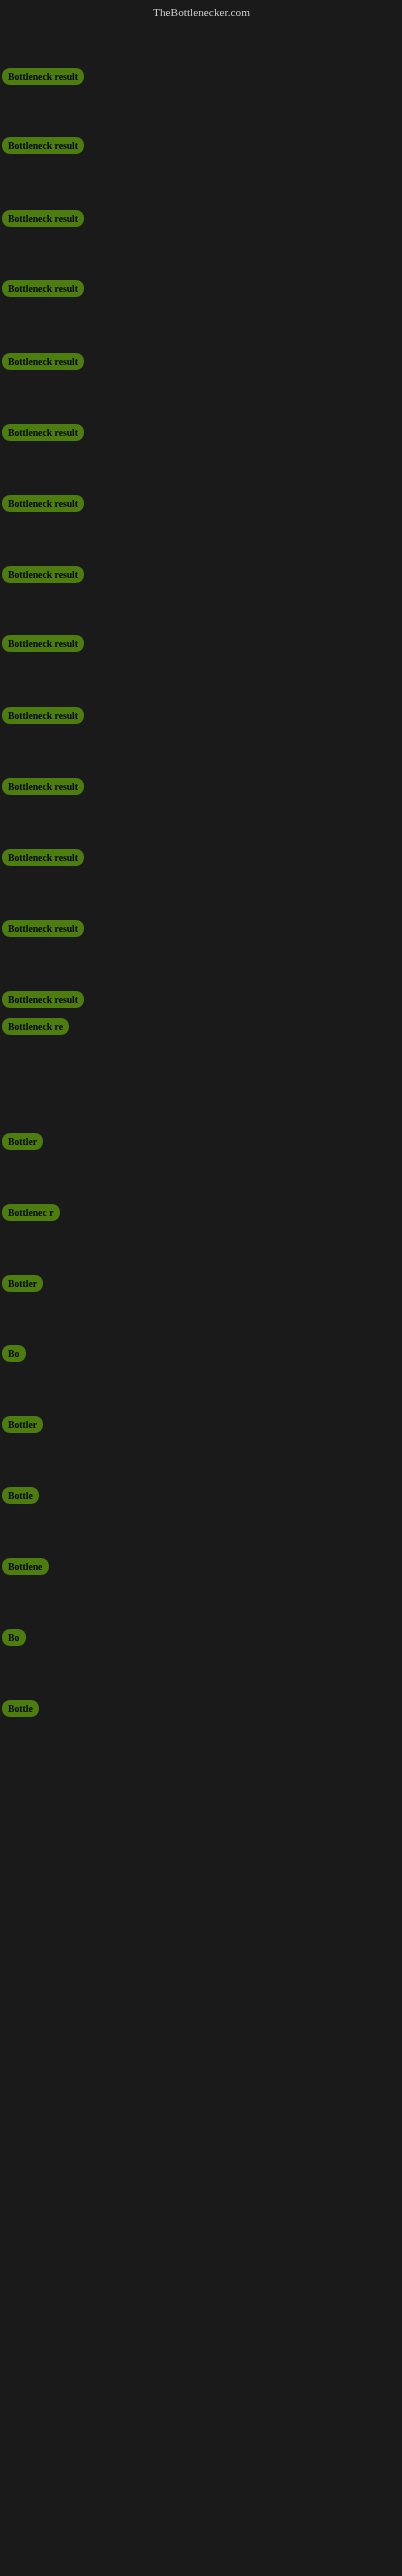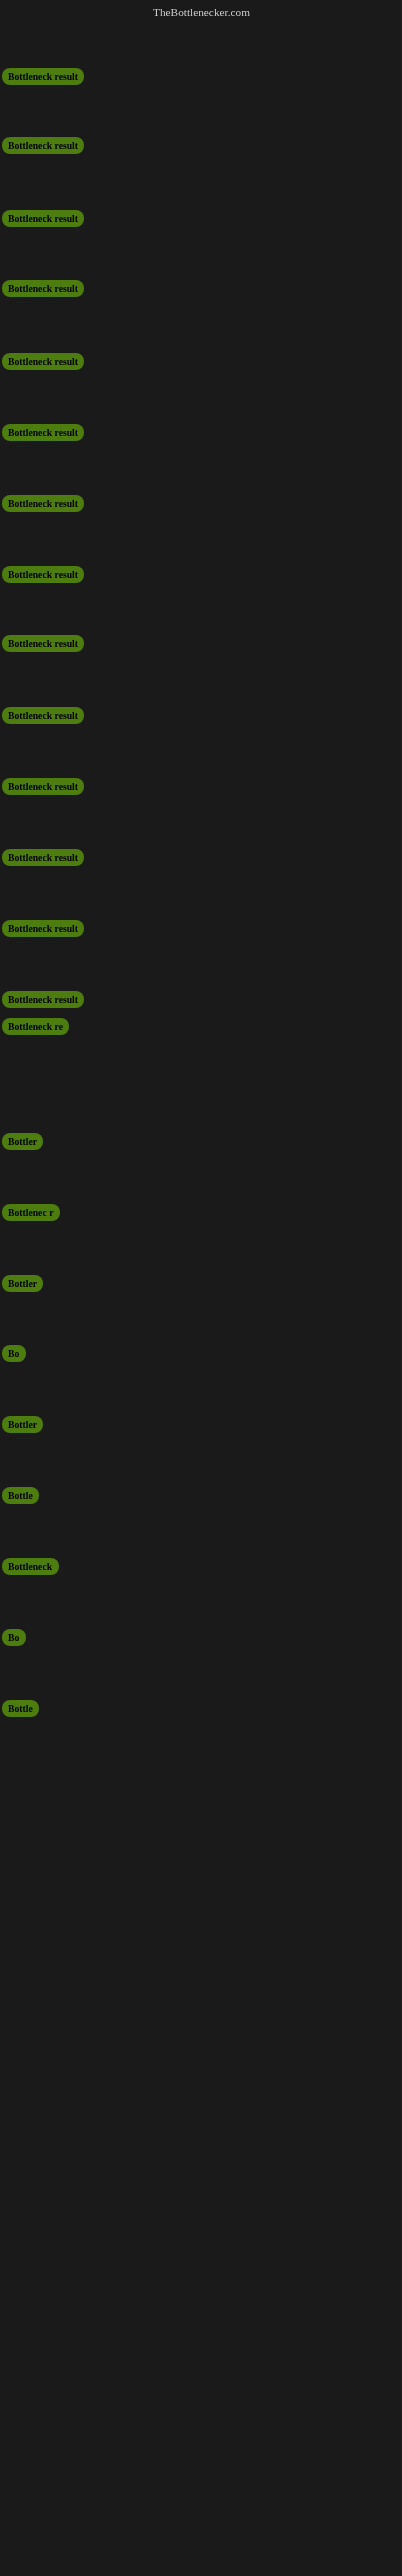--- a/index.html
+++ b/index.html
@@ -62,17 +62,17 @@
     <div class="badge-row" style="top: 827px;"><span class="bottleneck-badge" style="max-width: 105px;">Bottleneck result</span></div>
     <div class="badge-row" style="top: 898px;"><span class="bottleneck-badge" style="max-width: 105px;">Bottleneck result</span></div>
     <div class="badge-row" style="top: 969px;"><span class="bottleneck-badge" style="max-width: 105px;">Bottleneck result</span></div>
     <div class="badge-row" style="top: 996px;"><span class="bottleneck-badge" style="max-width: 89px;">Bottleneck re</span></div>
     <div class="badge-row" style="top: 1111px;"><span class="bottleneck-badge" style="max-width: 66px;">Bottler</span></div>
     <div class="badge-row" style="top: 1182px;"><span class="bottleneck-badge" style="max-width: 81px;">Bottlenec r</span></div>
     <div class="badge-row" style="top: 1253px;"><span class="bottleneck-badge" style="max-width: 58px;">Bottler</span></div>
     <div class="badge-row" style="top: 1323px;"><span class="bottleneck-badge" style="max-width: 37px;">Bo</span></div>
     <div class="badge-row" style="top: 1394px;"><span class="bottleneck-badge" style="max-width: 58px;">Bottler</span></div>
     <div class="badge-row" style="top: 1465px;"><span class="bottleneck-badge" style="max-width: 43px;">Bottle</span></div>
-    <div class="badge-row" style="top: 1536px;"><span class="bottleneck-badge" style="max-width: 69px;">Bottleneck</span></div>
+    <div class="badge-row" style="top: 1536px;"><span class="bottleneck-badge" style="max-width: 69px;">Bottlene</span></div>
     <div class="badge-row" style="top: 1607px;"><span class="bottleneck-badge" style="max-width: 27px;">Bo</span></div>
     <div class="badge-row" style="top: 1678px;"><span class="bottleneck-badge" style="max-width: 47px;">Bottle</span></div>
   </div>
 
 
 </body></html>

